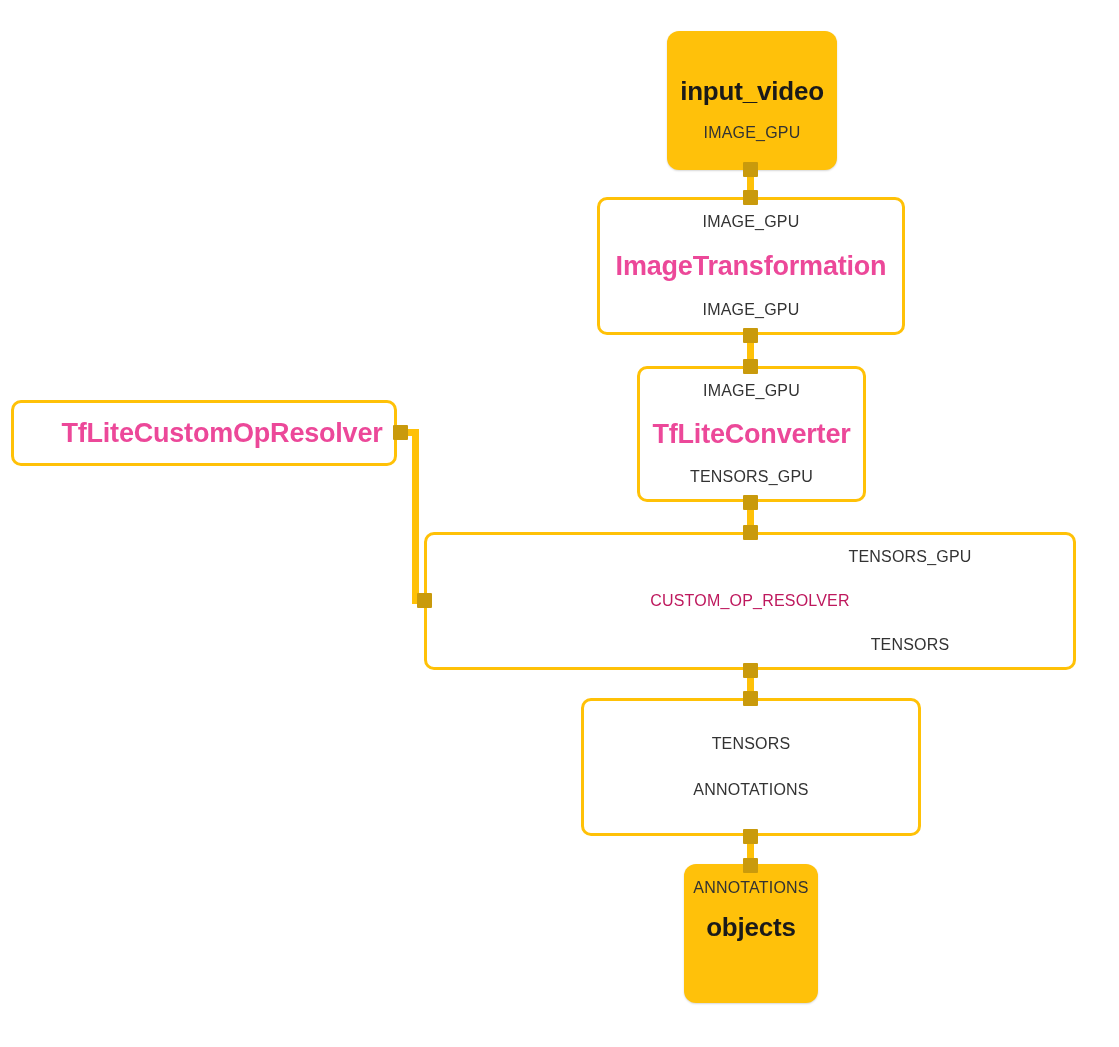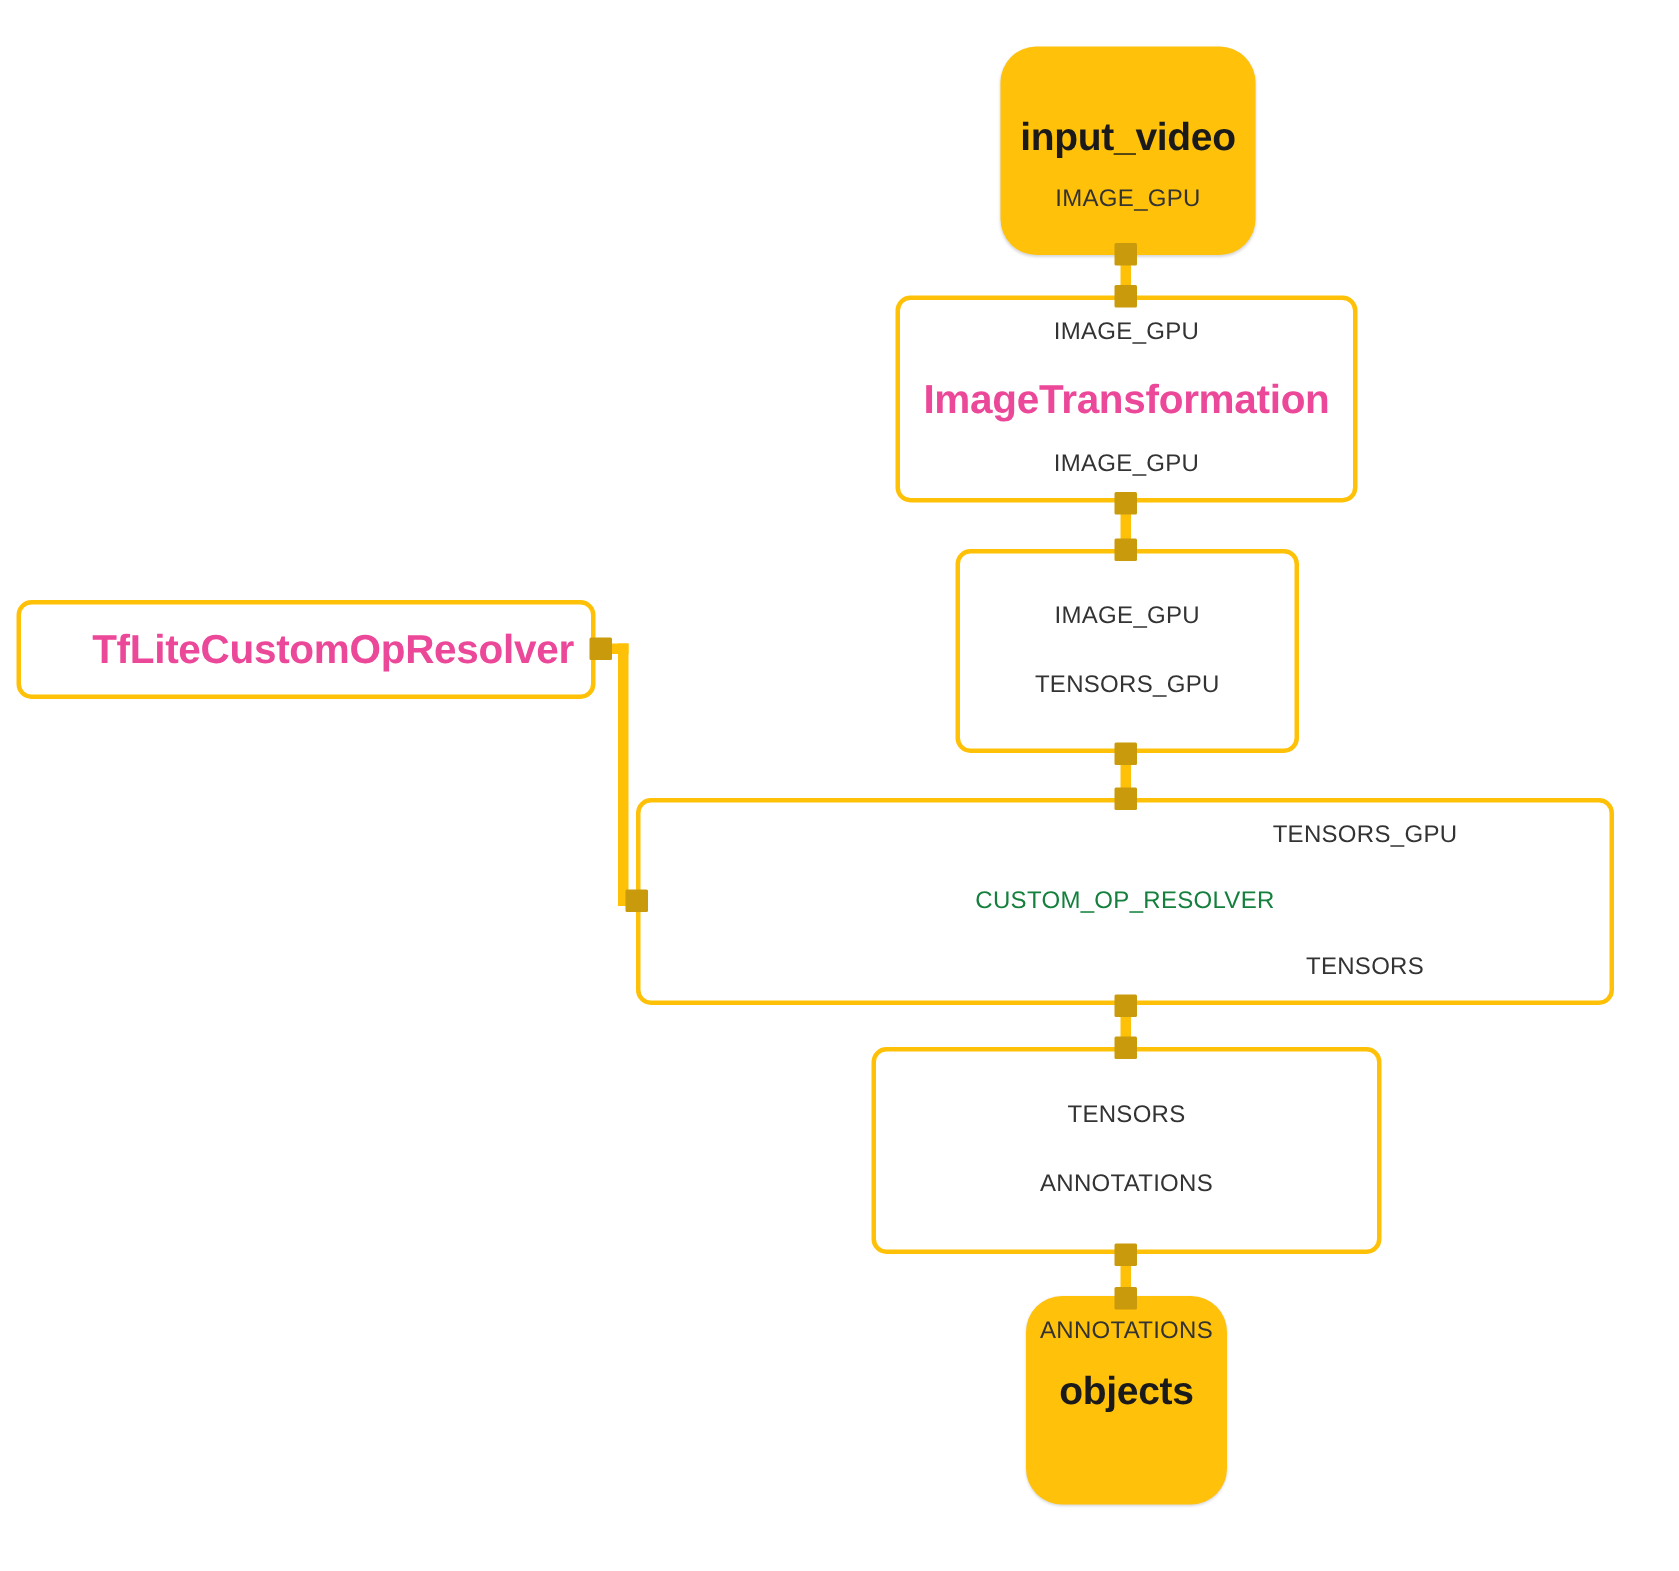--- a/index.html
+++ b/index.html
@@ -31,21 +31,21 @@
     text-align: center;
   }
   .node.calculator {
     background: #ffffff;
     border: 3px solid #FFC107;
     justify-content: center;
   }
   .node.stream {
     background: #FFC10A;
     border: 0;
-    border-radius: 24px;
+    border-radius: 12px;
     box-shadow: 0 1px 2px rgba(0,0,0,0.16);
   }
 
   .node-title {
     font-size: 27px;
     font-weight: bold;
     color: #ec4899;
     letter-spacing: -0.2px;
     line-height: 1.05;
     white-space: nowrap;
@@ -78,21 +78,21 @@
   
   .mid-row {
     width: 100%;
     display: flex;
     align-items: center;
     justify-content: center;
     gap: 14px;
   }
   .side-label {
     font-size: 16px;
-    color: #15803d;
+    color: #be185d;
     letter-spacing: 0.2px;
     white-space: nowrap;
   }
 
   
   .edge-v {
     position: absolute;
     width: 7px;
     background: #FFC107;
   }
@@ -141,20 +141,23 @@
       <span class="node-title">ImageTransformation</span>
     </div>
     <div class="slot out">
       <span class="port-label">IMAGE_GPU</span>
     </div>
   </div>
 
   <div class="node calculator" style="left:637px; top:366px; width:229px; height:136px;">
     <div class="slot in">
       <span class="port-label">IMAGE_GPU</span>
+    </div>
+    <div class="slot mid">
+      <span class="node-title">TfLiteConverter</span>
     </div>
     <div class="slot out">
       <span class="port-label">TENSORS_GPU</span>
     </div>
   </div>
 
   <div class="node calculator" style="left:11px; top:400px; width:386px; height:66px; justify-content:center;">
     <div class="slot mid" style="height:100%;padding-left:36px;">
       <span class="node-title">TfLiteCustomOpResolver</span>
     </div>

